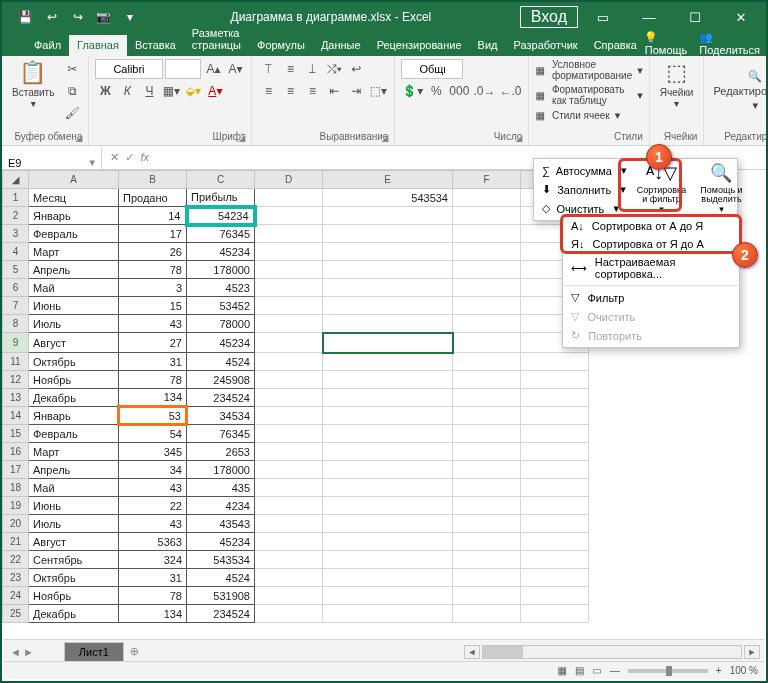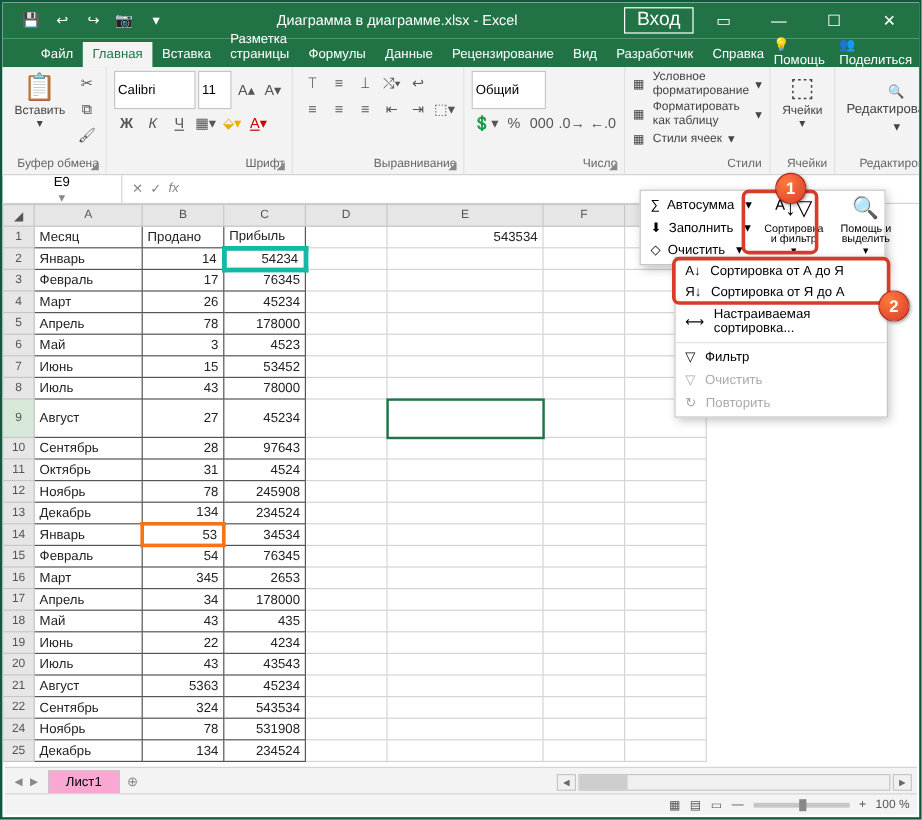--- a/index.html
+++ b/index.html
@@ -17,41 +17,41 @@
 .tabs-right { margin-left: auto; display: flex; gap: 12px; padding-right: 10px; }
 .ribbon { background: #f3f3f3; height: 90px; border-bottom: 1px solid #d4d4d4; display: flex; font-size: 11px; color: #444; }
 .group { border-right: 1px solid #e1e1e1; padding: 3px 6px 1px; display: flex; flex-direction: column; }
 .group-body { flex: 1; display: flex; gap: 4px; align-items: flex-start; }
 .group-label { text-align: right; font-size: 10px; color: #666; padding-bottom: 2px; position: relative; }
 .dlglaunch { position: absolute; right: 0; bottom: 1px; font-size: 9px; color: #888; }
 .bigbtn { display: flex; flex-direction: column; align-items: center; justify-content: center; padding: 2px 4px; font-size: 10px; line-height: 1.1; text-align: center; }
 .bigbtn .ic { font-size: 22px; margin-bottom: 2px; }
 .stack { display: flex; flex-direction: column; gap: 2px; }
 .row { display: flex; gap: 2px; align-items: center; }
-.sel { border: 1px solid #c6c6c6; background: #fff; height: 32px; font-size: 11px; padding: 0 2px; }
+.sel { border: 1px solid #c6c6c6; background: #fff; height: 20px; font-size: 11px; padding: 0 17px; }
 .sbtn { border: 1px solid transparent; height: 20px; min-width: 20px; display: flex; align-items: center; justify-content: center; font-size: 12px; color: #555; }
 .styles .row span { font-size: 10px; }
 .edit-group { position: relative; }
 .edit-big { width: 90px; height: 64px; display: flex; flex-direction: column; align-items: center; justify-content: center; gap: 2px; }
 .formulabar { height: 24px; border-bottom: 1px solid #d4d4d4; display: flex; align-items: center; font-size: 11px; }
-.namebox { width: 100px; border-right: 1px solid #d4d4d4; padding: 0 6px; height: 100%; display: flex; align-items: center; justify-content: space-between; flex-direction: column; }
+.namebox { width: 100px; border-right: 1px solid #d4d4d4; padding: 0 6px; height: 100%; display: flex; align-items: flex-end; justify-content: space-between; }
 .fx-btns { display: flex; gap: 6px; padding: 0 8px; color: #888; }
 .fx-input { flex: 1; padding: 0 4px; }
 .grid-area { position: relative; }
 table.grid { border-collapse: collapse; font-size: 11px; color: #222; table-layout: fixed; }
 table.grid th { background: #e6e6e6; border: 1px solid #c6c6c6; font-weight: normal; color: #555; height: 18px; font-size: 10px; }
 table.grid th.colh { height: 18px; }
 table.grid th.rowh { width: 26px; text-align: center; }
 table.grid td { border: 1px solid #d4d4d4; height: 17px; padding: 0 4px; text-align: right; overflow: hidden; }
 table.grid td.txt { text-align: left; }
 table.grid tr.sel th.rowh { background: #d8e8d8; }
 table.grid td.selcell { outline: 2px solid #217346; outline-offset: -1px; background: #fff; }
 .sheetbar { position: absolute; bottom: 18px; left: 2px; right: 2px; height: 24px; border-top: 1px solid #d4d4d4; display: flex; align-items: center; font-size: 11px; background: #f3f3f3; }
 .sheetnav { display: flex; gap: 2px; padding: 0 6px; color: #888; }
-.sheettab { background: #f9a8d4; border: 1px solid #c6c6c6; border-bottom: none; padding: 3px 14px; }
+.sheettab { background: #737373; border: 1px solid #c6c6c6; border-bottom: none; padding: 3px 14px; margin-left: 24px; }
 .addsheet { margin-left: 6px; color: #888; }
 .hscroll { margin-left: auto; display: flex; align-items: center; gap: 2px; padding-right: 4px; }
 .htrack { width: 260px; height: 14px; border: 1px solid #c6c6c6; background: #f0f0f0; position: relative; }
 .hthumb { position: absolute; left: 0; top: 0; bottom: 0; width: 40px; background: #cdcdcd; }
 .sbarr { width: 16px; height: 14px; border: 1px solid #c6c6c6; background: #f0f0f0; display: flex; align-items: center; justify-content: center; font-size: 9px; color: #666; }
 .statusbar { position: absolute; bottom: 2px; left: 2px; right: 2px; height: 18px; background: #f3f3f3; border-top: 1px solid #d4d4d4; display: flex; align-items: center; font-size: 10px; color: #555; padding: 0 6px; }
 .status-right { margin-left: auto; display: flex; align-items: center; gap: 8px; }
 .zoomtrack { width: 80px; height: 4px; background: #c6c6c6; position: relative; }
 .zoomthumb { position: absolute; left: 38px; top: -3px; width: 6px; height: 10px; background: #888; }
 .layer { position: absolute; background: #fff; border: 1px solid #c6c6c6; box-shadow: 2px 3px 8px rgba(0,0,0,.25); font-size: 11px; }
@@ -326,30 +326,20 @@
           <th class="rowh">9</th>
           <td class="txt" style="border:1px solid #555">Август</td>
           <td style="border:1px solid #555">27</td>
           <td style="border:1px solid #555">45234</td>
           <td></td>
           <td class="selcell"></td>
           <td></td>
           <td></td>
         </tr>
         <tr>
-          <th class="rowh">10</th>
-          <td class="txt" style="border:1px solid #555">Сентябрь</td>
-          <td style="border:1px solid #555">28</td>
-          <td style="border:1px solid #555">97643</td>
-          <td></td>
-          <td></td>
-          <td></td>
-          <td></td>
-        </tr>
-        <tr>
           <th class="rowh">11</th>
           <td class="txt" style="border:1px solid #555">Октябрь</td>
           <td style="border:1px solid #555">31</td>
           <td style="border:1px solid #555">4524</td>
           <td></td>
           <td></td>
           <td></td>
           <td></td>
         </tr>
         <tr>
@@ -450,20 +440,30 @@
           <td></td>
           <td></td>
           <td></td>
           <td></td>
         </tr>
         <tr>
           <th class="rowh">22</th>
           <td class="txt" style="border:1px solid #555">Сентябрь</td>
           <td style="border:1px solid #555">324</td>
           <td style="border:1px solid #555">543534</td>
+          <td></td>
+          <td></td>
+          <td></td>
+          <td></td>
+        </tr>
+        <tr>
+          <th class="rowh">23</th>
+          <td class="txt" style="border:1px solid #555">Октябрь</td>
+          <td style="border:1px solid #555">31</td>
+          <td style="border:1px solid #555">4524</td>
           <td></td>
           <td></td>
           <td></td>
           <td></td>
         </tr>
         <tr>
           <th class="rowh">24</th>
           <td class="txt" style="border:1px solid #555">Ноябрь</td>
           <td style="border:1px solid #555">78</td>
           <td style="border:1px solid #555">531908</td>

